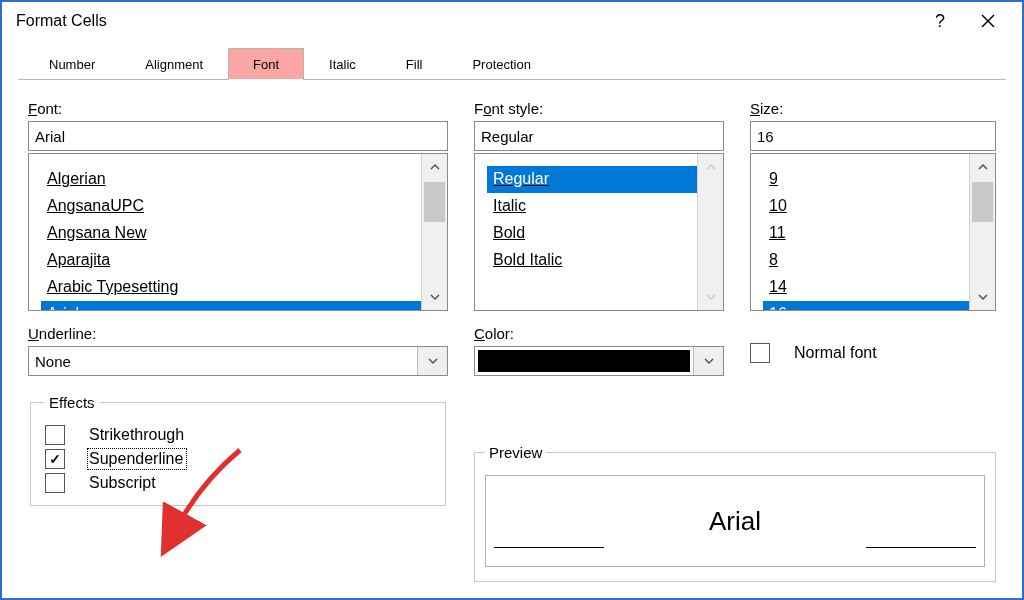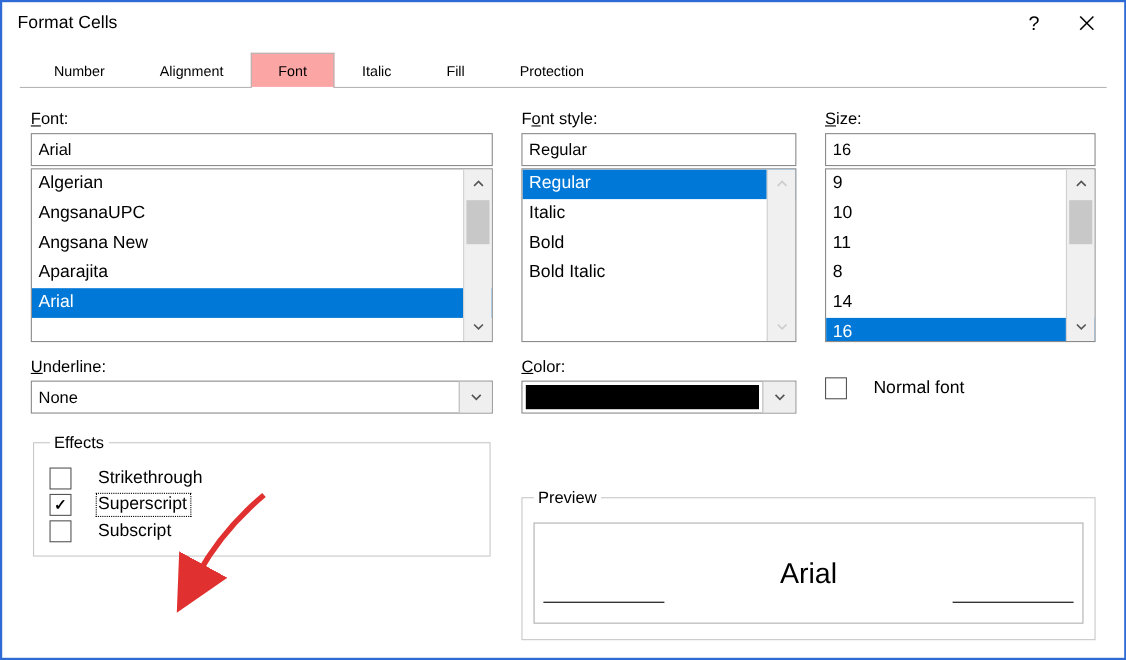--- a/index.html
+++ b/index.html
@@ -105,22 +105,23 @@
   .listbox {
     width: 100%;
     border: 1px solid #8a8a8a;
     height: 158px;
     position: relative;
     background: #fff;
     overflow: hidden;
   }
   .listbox .items {
     padding: 0;
-    margin: 0;
+    margin: 12px;
     list-style: none;
+    text-decoration: underline;
   }
   .listbox .items li {
     padding: 1px 6px 2px;
     font-size: 16px;
     line-height: 24px;
     cursor: pointer;
   }
   .listbox .items li.selected {
     background: #0078d7;
     color: #fff;
@@ -272,20 +273,21 @@
       <div class="label">
         <span class="ul">F</span><span>ont:</span>
       </div>
       <input class="textfield" id="font-input" value="Arial" style="">
       <div class="listbox">
         <ul class="items" id="font-options">
             <li>Algerian</li>
             <li>AngsanaUPC</li>
             <li>Angsana New</li>
             <li>Aparajita</li>
+            <li>Arabic Typesetting</li>
             <li class="selected">Arial</li>
           </ul>
         <div class="scrollbar">
           <div class="arrow">
               <svg class="chev" viewBox="0 0 12 12">
                 <polyline points="2,8 6,4 10,8" fill="none" stroke="#555" stroke-width="1.5"></polyline>
               </svg>
             </div>
           <div class="thumb" style="top:28px;height:40px"></div>
           <div class="arrow" style="position:absolute;bottom:0;left:0;right:0">
@@ -309,21 +311,21 @@
       </div>
 
       <fieldset class="group">
         <legend>Effects</legend>
         <div class="checkbox">
           <span class="box"></span>
           <span class="txt"><span>Stri</span><span class="ul">k</span><span>ethrough</span></span>
         </div>
         <div class="checkbox">
           <span class="box checked"></span>
-          <span class="txt focus-rect"><span>Sup</span><span class="ul">e</span><span>rscript</span></span>
+          <span class="txt focus-rect"><span>Sup</span><span class="ul">e</span><span>nderline</span></span>
         </div>
         <div class="checkbox">
           <span class="box"></span>
           <span class="txt"><span>Su</span><span class="ul">b</span><span>script</span></span>
         </div>
       </fieldset>
     </div>
 
     <div class="col-mid">
       <div class="label">

